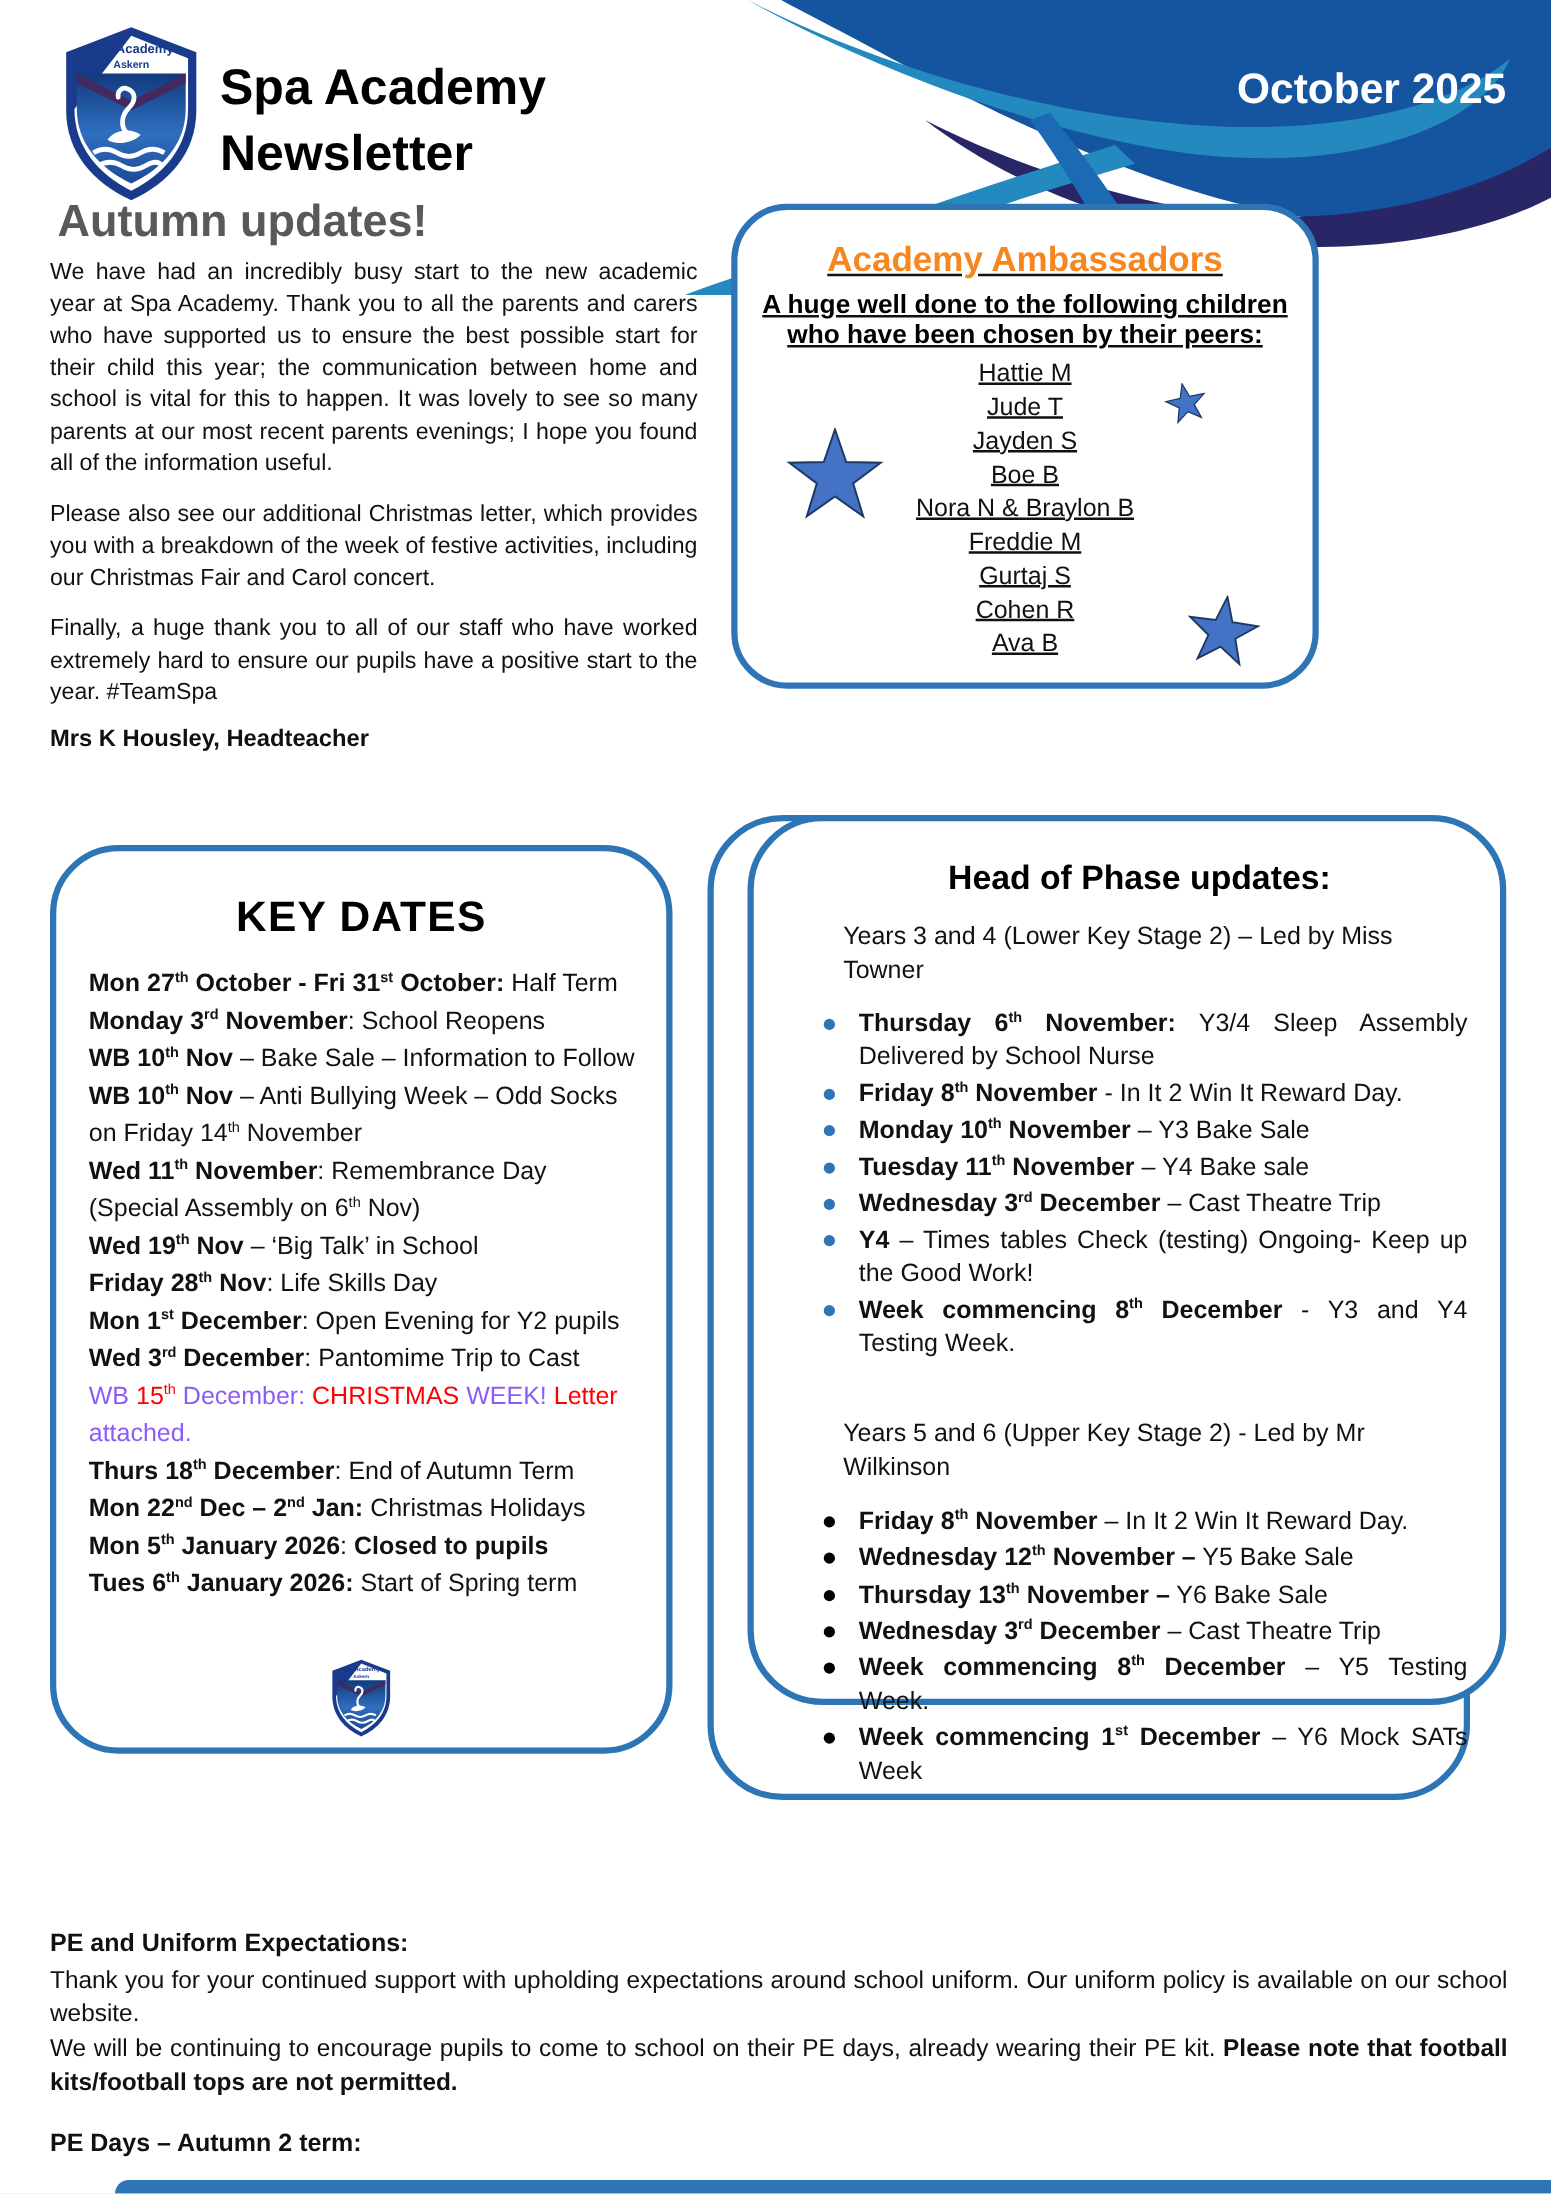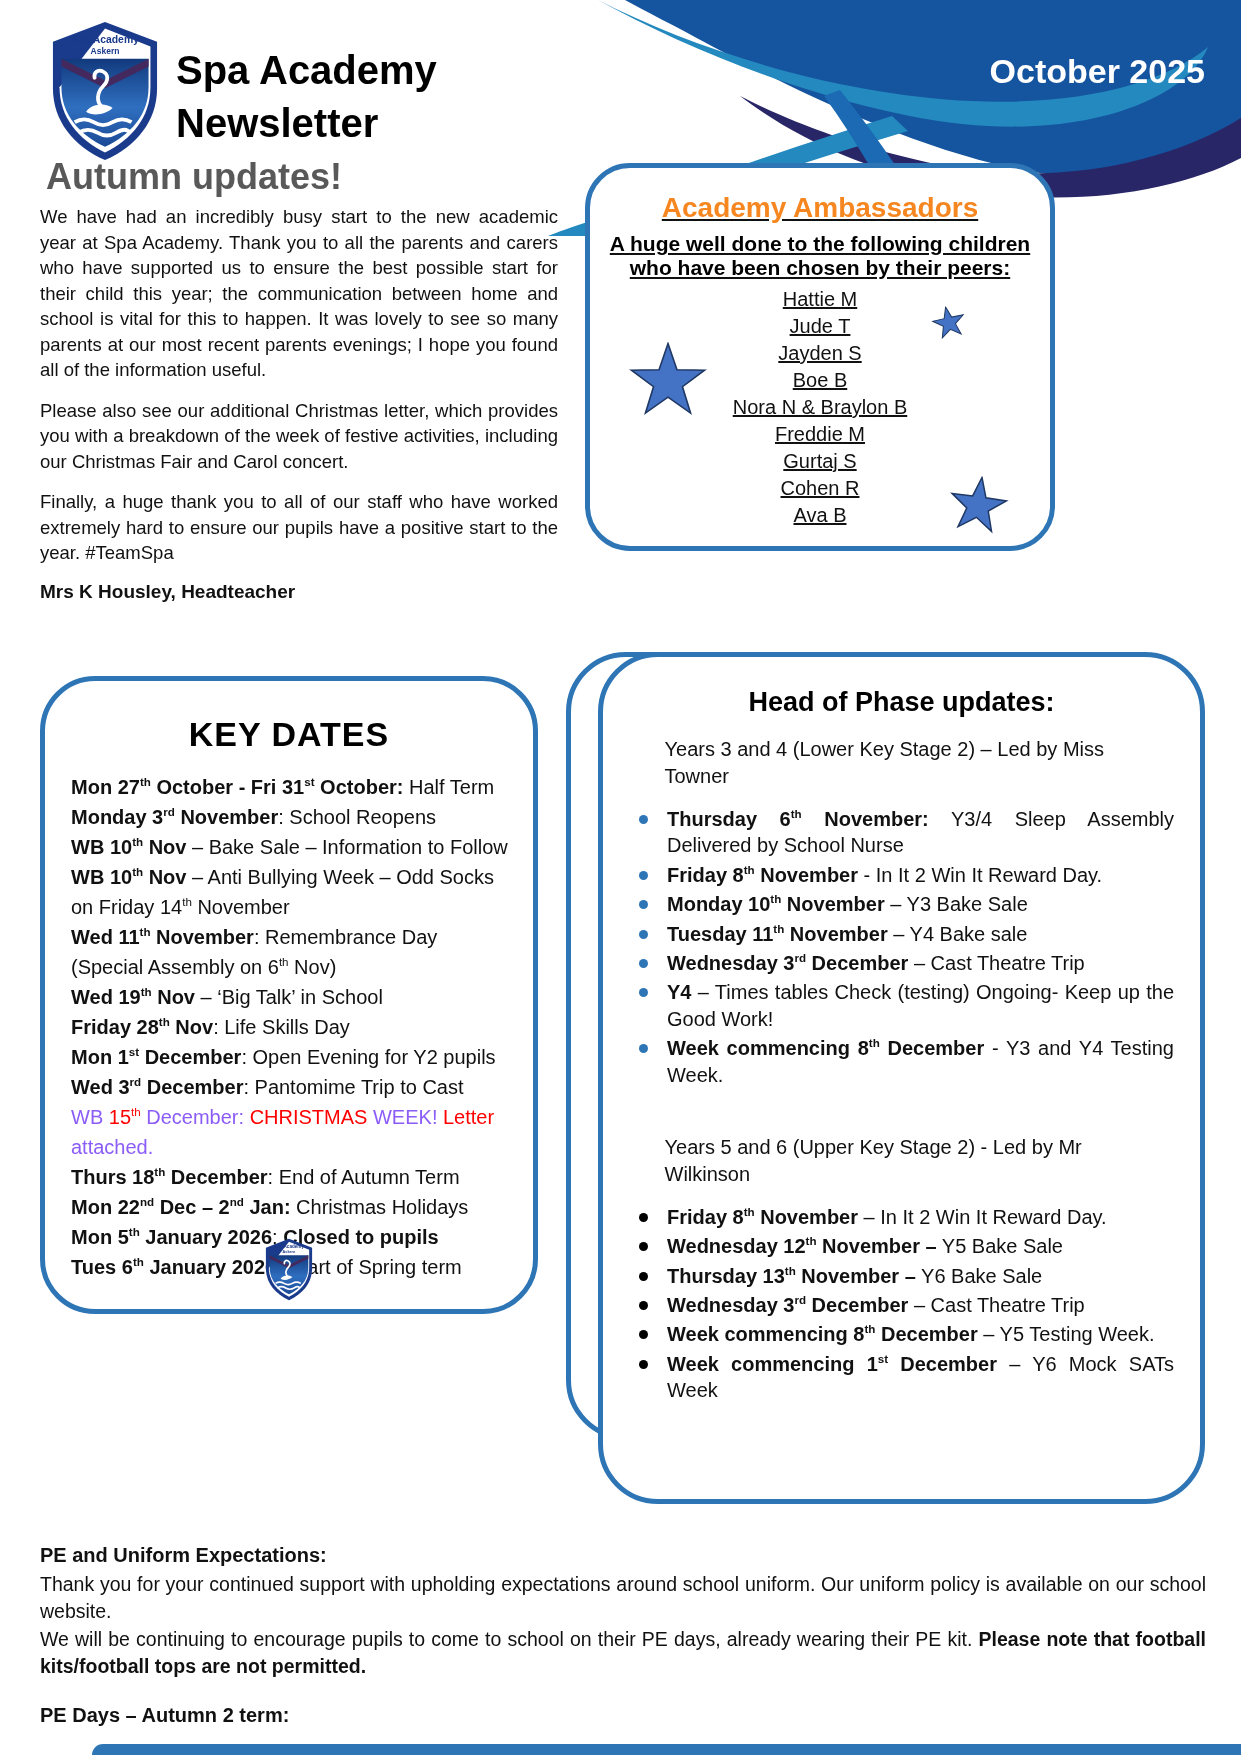--- a/index.html
+++ b/index.html
@@ -23,27 +23,27 @@
   .signature{font-size:19px;font-weight:700;margin-top:6px;}
 
   
   .rbox{position:absolute;border:5px solid #2E75B6;background:#fff;box-sizing:border-box;}
   .amb-box{left:585px;top:163px;width:470px;height:388px;border-radius:45px;text-decoration:underline;}
   .amb-title{margin-top:24px;text-align:center;font-size:28px;font-weight:700;color:#F6861F;}
   .amb-sub{max-width:452px;margin:8px auto 6px;text-align:center;font-size:21px;font-weight:700;color:#000;}
   .amb-names{text-align:center;font-size:20px;line-height:1.35;color:#111;}
   .star{position:absolute;z-index:2;}
 
-  .kd-box{left:40px;top:676px;width:498px;height:638px;border-radius:55px;}
+  .kd-box{left:40px;top:676px;width:498px;height:727px;border-radius:55px;}
   .kd-title{margin-top:34px;text-align:center;font-size:34px;font-weight:700;letter-spacing:1px;color:#000;}
   .kd-list{margin:18px 18px 0 26px;font-size:20px;line-height:1.5;color:#111;}
   .logo-small{position:absolute;left:50%;transform:translateX(-50%);bottom:8px;width:54px;height:63px;}
 
   .hop-outer{left:566px;top:652px;width:610px;height:788px;border-radius:60px;background:transparent;}
-  .hop-box{left:598px;top:652px;width:607px;height:852px;border-radius:60px;}
+  .hop-box{left:598px;top:652px;width:607px;height:712px;border-radius:60px;padding-left:20px;}
   .hop-title{margin-top:30px;text-align:center;font-size:27px;font-weight:700;color:#000;}
   .hop-groups{margin:18px 26px 0 22px;}
   .hop-group + .hop-group{margin-top:46px;}
   .hop-heading{max-width:470px;margin:0 auto 16px;font-size:20px;line-height:1.35;color:#111;}
   .hop-ul{list-style:none;margin:0;padding:0;}
   .hop-li{position:relative;padding-left:42px;margin-bottom:3px;text-align:justify;font-size:20px;line-height:1.32;color:#111;}
   .hop-li::before{content:"";position:absolute;left:14px;top:9px;width:9px;height:9px;border-radius:50%;background:var(--bcol,#000);}
 
   
   .footer{position:absolute;left:40px;top:1544px;width:1166px;}

